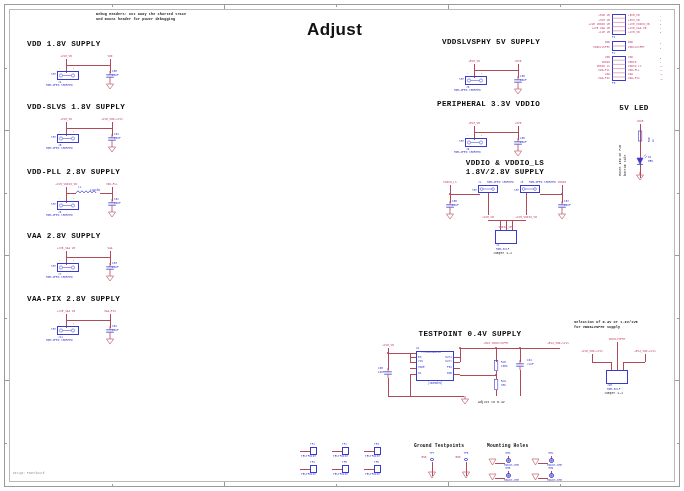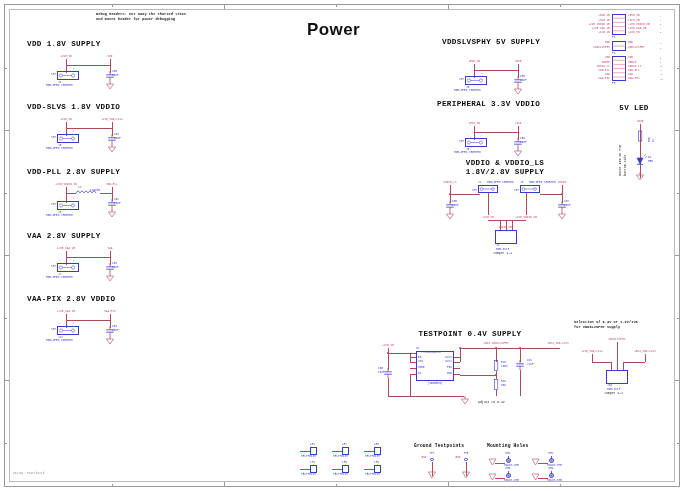--- a/index.html
+++ b/index.html
@@ -109,21 +109,21 @@
   <div class="tick v" style="left:675px;top:130px;"></div>
   <div class="tick v" style="left:675px;top:255px;"></div>
   <div class="tick v" style="left:675px;top:380px;"></div>
   <div class="tick v" style="left:677px;top:68px;width:3px;"></div>
   <div class="tick v" style="left:677px;top:193px;width:3px;"></div>
   <div class="tick v" style="left:677px;top:318px;width:3px;"></div>
   <div class="tick v" style="left:677px;top:443px;width:3px;"></div>
 
   <div class="corner-text" style="left:13px;top:472px;">Design: Powerboard</div>
 
-  <div class="title-main" style="left:307px;top:20px;">Power</div>
+  <div class="title-main" style="left:307px;top:20px;">Adjust</div>
 
   <div class="note" style="left:96px;top:12px;">Debug Headers: Cut away the shorted trace</div>
   <div class="note" style="left:96px;top:16.6px;">and mount header for power debugging</div>
 
   <div>
     <div class="blk-title" style="left:27px;top:40px;">VDD 1.8V SUPPLY</div>
 
     <div class="net ctr" style="left:66px;top:55px;">+1V8_VB</div>
     <div class="net ctr" style="left:110px;top:55px;">VDD</div>
 
@@ -153,21 +153,21 @@
     <div class="ref" style="left:112px;top:70px;">C50</div>
     <div class="ref" style="left:112px;top:74px;">10uF</div>
 
     <svg style="left:104px;top:81px;" width="13" height="9">
       <line x1="6" y1="0" x2="6" y2="3" stroke="#b04a5a" stroke-width="0.8"></line>
       <polygon points="2.4,3 9.6,3 6,8" fill="none" stroke="#c06070" stroke-width="0.7"></polygon>
     </svg>
   </div>
 
   <div>
-    <div class="blk-title" style="left:27px;top:103px;">VDD-SLVS 1.8V VDDIO</div>
+    <div class="blk-title" style="left:27px;top:103px;">VDD-SLVS 1.8V SUPPLY</div>
     <div class="net ctr" style="left:66px;top:118px;">+1V8_VB</div>
     <div class="net ctr" style="left:112px;top:118px;">+1V8_VDD-SLVS</div>
     <div class="w v" style="left:66px;top:122px;height:14px;"></div>
     <div class="hdr-box" style="left:57px;top:134px;width:22px;height:9px;"></div>
     <svg style="left:57px;top:134px;" width="22" height="9">
       <circle cx="4" cy="4.5" r="1.6" fill="none" stroke="#3a3ad0" stroke-width="0.5"></circle>
       <circle cx="16" cy="4.5" r="1.6" fill="none" stroke="#3a3ad0" stroke-width="0.5"></circle>
       <line x1="5.6" y1="4.5" x2="14.4" y2="4.5" stroke="#3a3ad0" stroke-width="0.5"></line>
     </svg>
     <div class="pin" style="left:59px;top:129.5px;">1</div>
@@ -256,21 +256,21 @@
     </svg>
     <div class="ref" style="left:112px;top:262px;">C53</div>
     <div class="ref" style="left:112px;top:266px;">10uF</div>
     <svg style="left:104px;top:273px;" width="13" height="9">
       <line x1="6" y1="0" x2="6" y2="3" stroke="#b04a5a" stroke-width="0.8"></line>
       <polygon points="2.4,3 9.6,3 6,8" fill="none" stroke="#c06070" stroke-width="0.7"></polygon>
     </svg>
   </div>
 
   <div>
-    <div class="blk-title" style="left:27px;top:295px;">VAA-PIX 2.8V VDDIO</div>
+    <div class="blk-title" style="left:27px;top:295px;">VAA-PIX 2.8V SUPPLY</div>
     <div class="net ctr" style="left:66px;top:310px;">+2V8_VAA_VB</div>
     <div class="net ctr" style="left:110px;top:310px;">VAA-PIX</div>
     <div class="w v" style="left:66px;top:314px;height:14px;"></div>
     <div class="hdr-box" style="left:57px;top:326px;width:22px;height:9px;"></div>
     <svg style="left:57px;top:326px;" width="22" height="9">
       <circle cx="4" cy="4.5" r="1.6" fill="none" stroke="#3a3ad0" stroke-width="0.5"></circle>
       <circle cx="16" cy="4.5" r="1.6" fill="none" stroke="#3a3ad0" stroke-width="0.5"></circle>
       <line x1="5.6" y1="4.5" x2="14.4" y2="4.5" stroke="#3a3ad0" stroke-width="0.5"></line>
     </svg>
     <div class="pin" style="left:59px;top:321.5px;">1</div>

